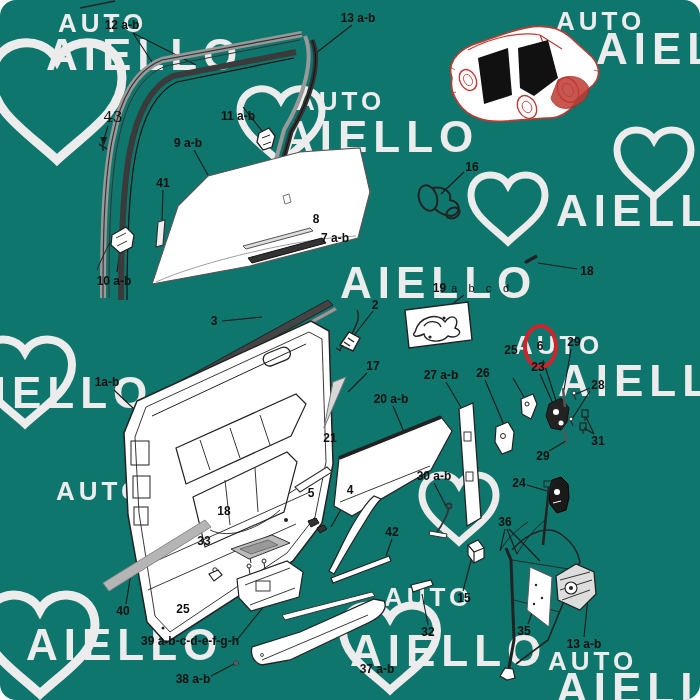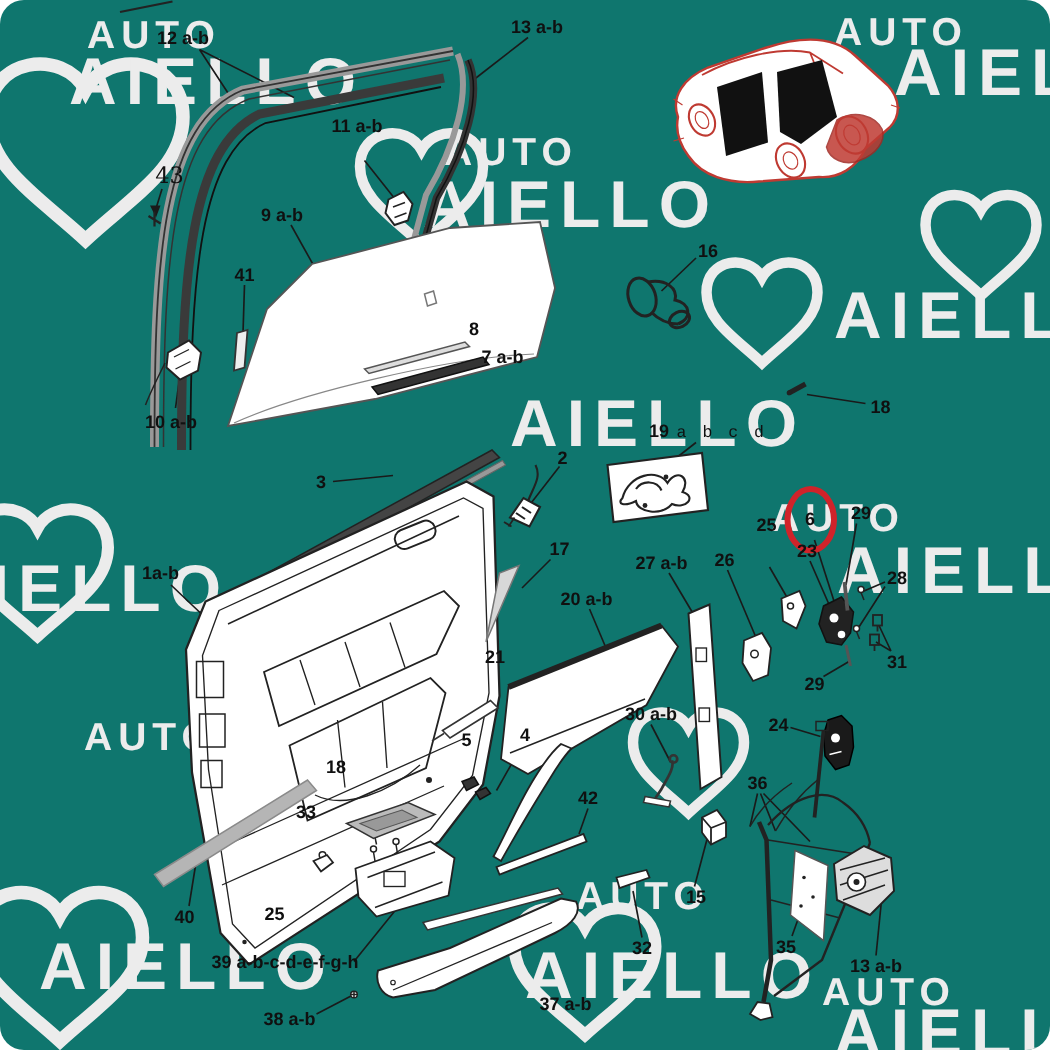--- a/index.html
+++ b/index.html
@@ -356,21 +356,21 @@
         <ellipse cx="568" cy="90" rx="5" ry="7" transform="rotate(-28 568 90)"></ellipse>
         <path d="M455,70 l-6,-4 M456,92 l-7,2 M594,70 l6,2"></path>
       </g>
     </g>
   </svg>
 
   <div id="red-ring"></div>
 
   <div class="lbl" style="left:122px;top:25px">12 a-b</div>
   <div class="lbl" style="left:358px;top:18px">13 a-b</div>
-  <div class="lbl" style="left:238px;top:84px">11 a-b</div>
+  <div class="lbl" style="left:238px;top:116px">11 a-b</div>
   <div class="lbl serif" style="left:113px;top:117px">43</div>
   <div class="lbl" style="left:188px;top:143px">9 a-b</div>
   <div class="lbl" style="left:163px;top:183px">41</div>
   <div class="lbl" style="left:472px;top:167px">16</div>
   <div class="lbl" style="left:316px;top:219px">8</div>
   <div class="lbl" style="left:335px;top:238px">7 a-b</div>
   <div class="lbl" style="left:587px;top:271px">18</div>
   <div class="lbl" style="left:114px;top:281px">10 a-b</div>
   <div class="lbl" style="left:472px;top:288px"><span>19</span><span class="letters">a b c d</span></div>
   <div class="lbl" style="left:375px;top:305px">2</div>

